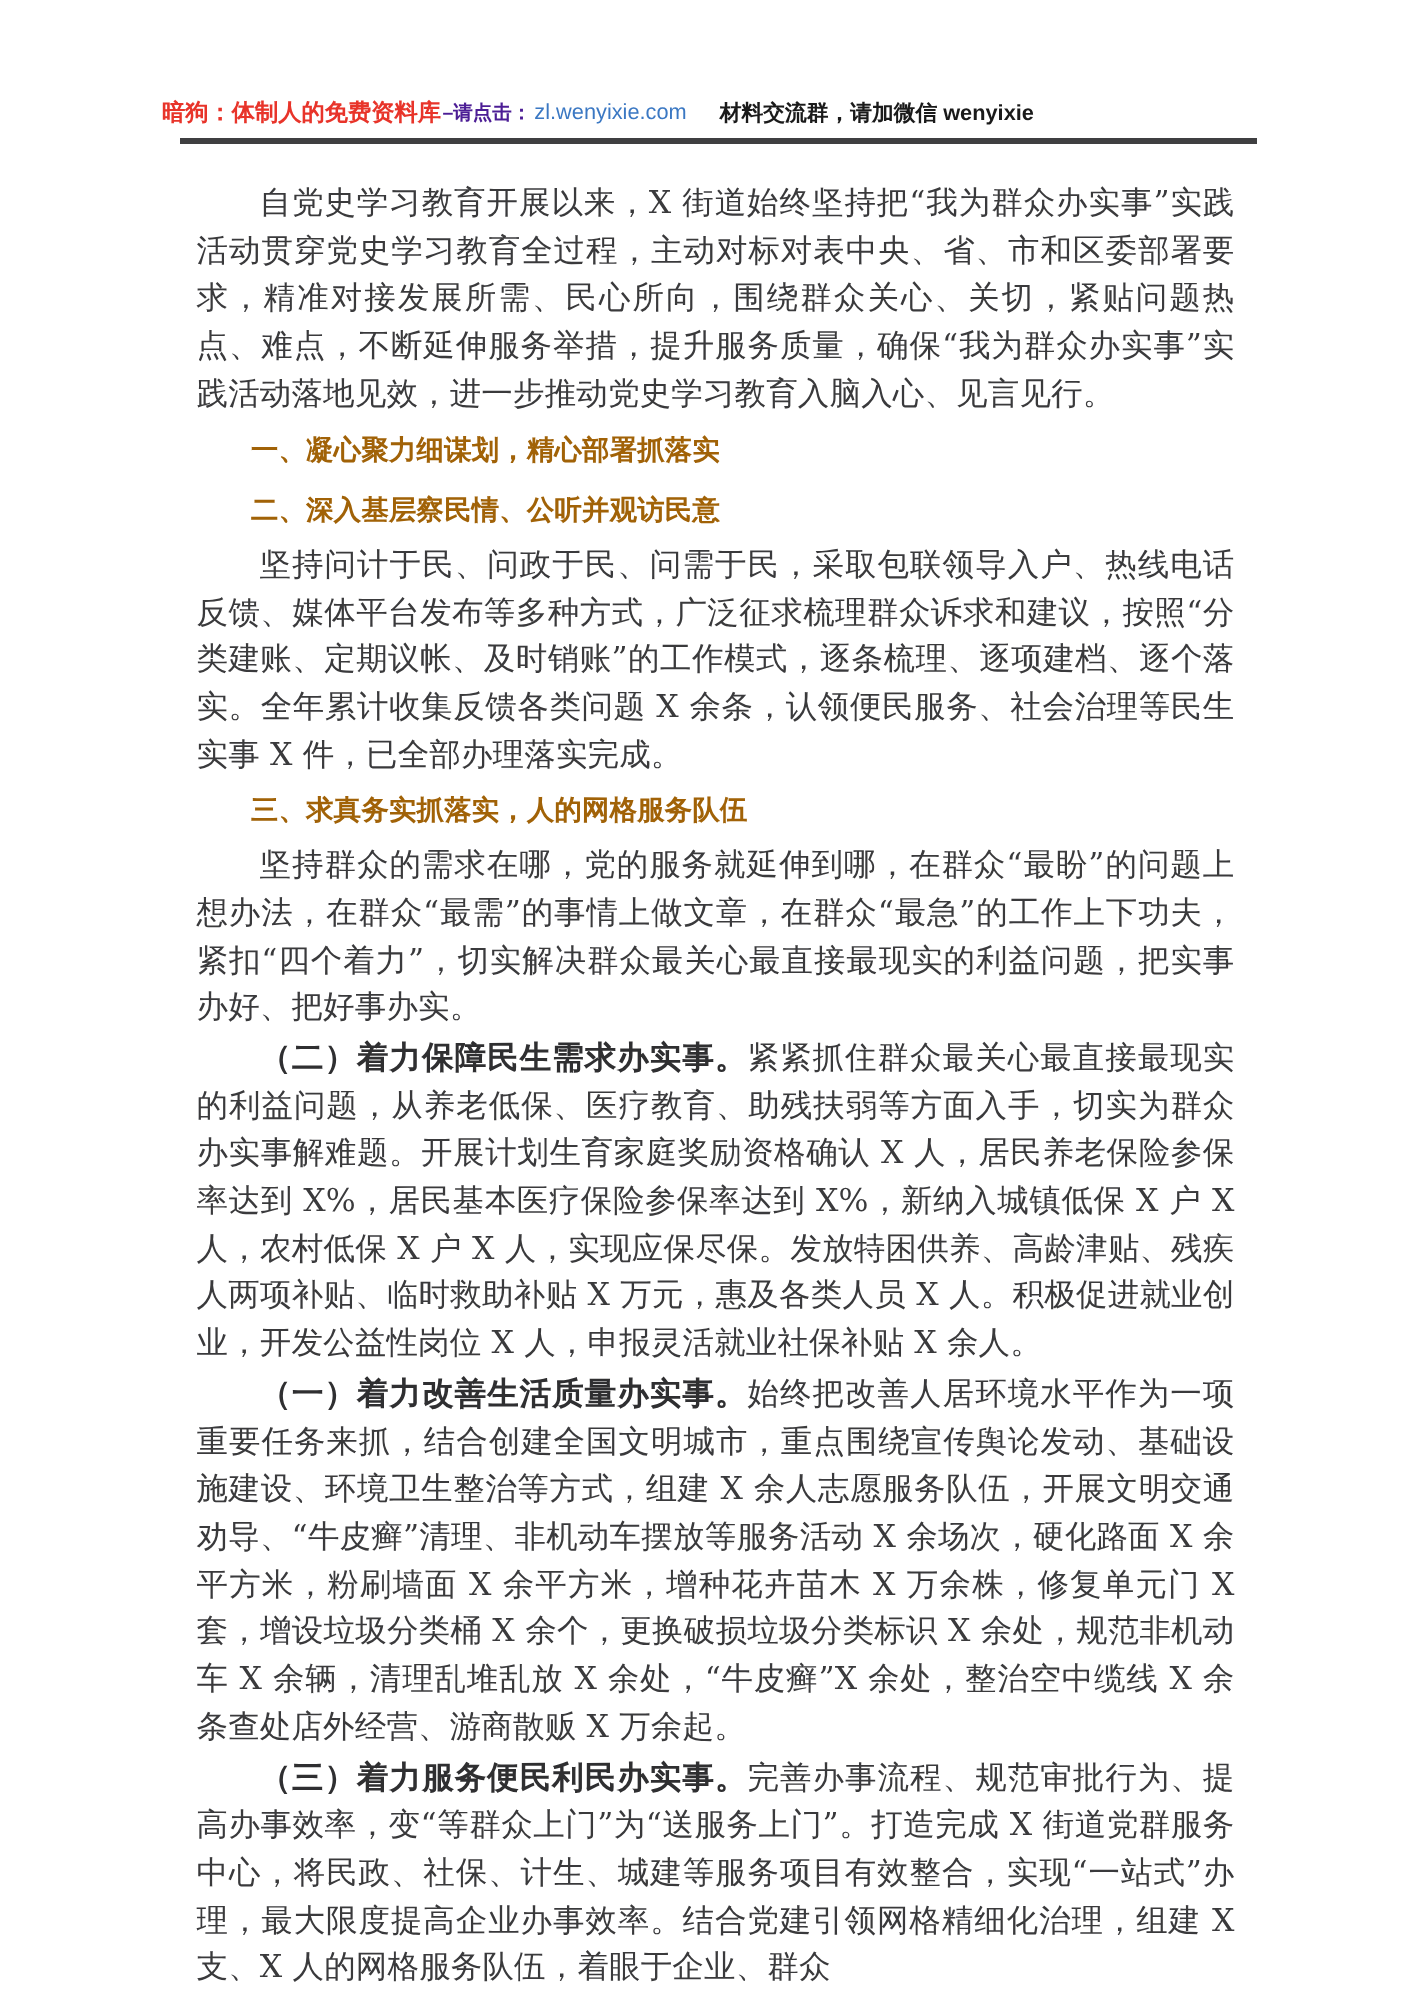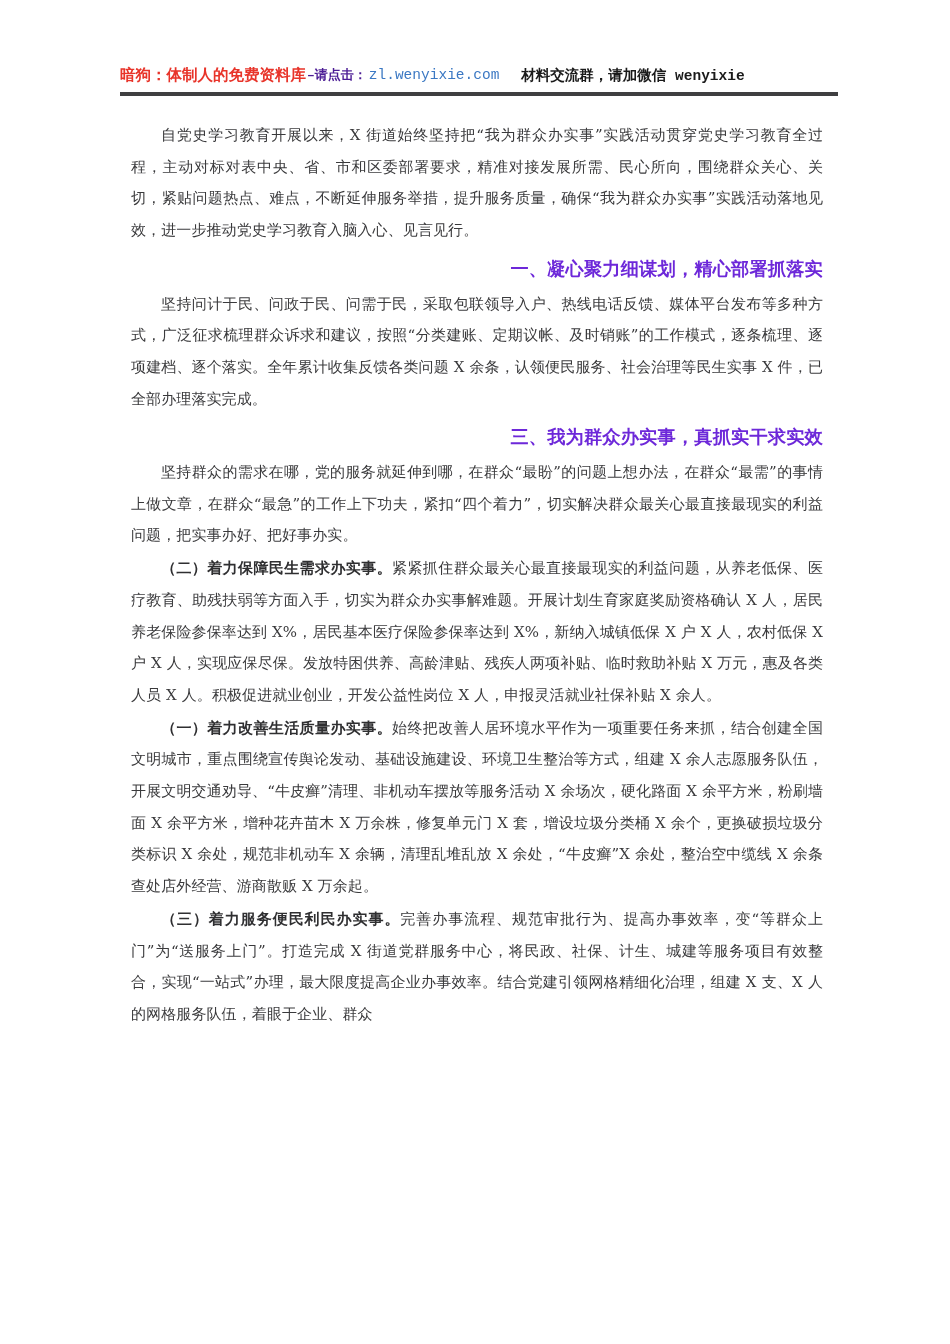--- a/index.html
+++ b/index.html
@@ -17,28 +17,28 @@
     position: relative;
     width: 950px;
     height: 1344px;
     background: #ffffff;
     box-sizing: border-box;
   }
 
   
   .promo-header {
     position: absolute;
-    left: 120px;
+    left: 108px;
     top: 58px;
     width: 718px;
     height: 34px;
     display: flex;
     align-items: center;
     white-space: nowrap;
-    font-family: Liberation Mono, monospace;
+    font-family: Liberation Sans, sans-serif;
   }
   .promo-red {
     color: #e8342a;
     font-weight: bold;
     font-size: 15.5px;
     letter-spacing: 0px;
   }
   .promo-dark {
     color: #4c1d95;
     font-weight: bold;
@@ -68,40 +68,39 @@
 
   
   .doc-body {
     position: absolute;
     left: 131px;
     top: 120px;
     width: 692px;
   }
   .para {
     margin: 0 0 1px 0;
-    font-size: 15px;
+    font-size: 21px;
     line-height: 31.7px;
     color: #3a3a3c;
     text-align: justify;
     text-justify: inter-ideograph;
     text-indent: 2em;
     font-family: "DejaVu Serif", "Liberation Serif", serif;
     letter-spacing: 0.1px;
   }
   .heading {
     margin: 0;
     padding: 5px 0 4px 0;
     font-size: 18.2px;
     line-height: 31.7px;
-    color: #6d28d9;
+    color: #a16207;
     font-weight: bold;
     text-indent: 2em;
     letter-spacing: 0.2px;
     font-family: "DejaVu Serif", "Liberation Serif", serif;
-    text-align: right;
   }
   .para .lead {
     font-weight: bold;
     color: #2f2f31;
   }
 </style>
 </head>
 <body>
 
 <div class="page">
@@ -113,23 +112,24 @@
     <span class="promo-tail">材料交流群，请加微信 wenyixie</span>
   </div>
   <div class="header-rule"></div>
 
   <div class="doc-body">
 
     <p class="para">自党史学习教育开展以来，X 街道始终坚持把“我为群众办实事”实践活动贯穿党史学习教育全过程，主动对标对表中央、省、市和区委部署要求，精准对接发展所需、民心所向，围绕群众关心、关切，紧贴问题热点、难点，不断延伸服务举措，提升服务质量，确保“我为群众办实事”实践活动落地见效，进一步推动党史学习教育入脑入心、见言见行。</p>
 
     <h2 class="heading">一、凝心聚力细谋划，精心部署抓落实</h2>
 
+    <h2 class="heading">二、深入基层察民情、公听并观访民意</h2>
     <p class="para">坚持问计于民、问政于民、问需于民，采取包联领导入户、热线电话反馈、媒体平台发布等多种方式，广泛征求梳理群众诉求和建议，按照“分类建账、定期议帐、及时销账”的工作模式，逐条梳理、逐项建档、逐个落实。全年累计收集反馈各类问题 X 余条，认领便民服务、社会治理等民生实事 X 件，已全部办理落实完成。</p>
 
-    <h2 class="heading">三、我为群众办实事，真抓实干求实效</h2>
+    <h2 class="heading">三、求真务实抓落实，人的网格服务队伍</h2>
     <p class="para">坚持群众的需求在哪，党的服务就延伸到哪，在群众“最盼”的问题上想办法，在群众“最需”的事情上做文章，在群众“最急”的工作上下功夫，紧扣“四个着力”，切实解决群众最关心最直接最现实的利益问题，把实事办好、把好事办实。</p>
 
     <p class="para">
       <span class="lead">（二）着力保障民生需求办实事。</span><span>紧紧抓住群众最关心最直接最现实的利益问题，从养老低保、医疗教育、助残扶弱等方面入手，切实为群众办实事解难题。开展计划生育家庭奖励资格确认 X 人，居民养老保险参保率达到 X%，居民基本医疗保险参保率达到 X%，新纳入城镇低保 X 户 X 人，农村低保 X 户 X 人，实现应保尽保。发放特困供养、高龄津贴、残疾人两项补贴、临时救助补贴 X 万元，惠及各类人员 X 人。积极促进就业创业，开发公益性岗位 X 人，申报灵活就业社保补贴 X 余人。</span>
     </p>
 
     <p class="para">
       <span class="lead">（一）着力改善生活质量办实事。</span><span>始终把改善人居环境水平作为一项重要任务来抓，结合创建全国文明城市，重点围绕宣传舆论发动、基础设施建设、环境卫生整治等方式，组建 X 余人志愿服务队伍，开展文明交通劝导、“牛皮癣”清理、非机动车摆放等服务活动 X 余场次，硬化路面 X 余平方米，粉刷墙面 X 余平方米，增种花卉苗木 X 万余株，修复单元门 X 套，增设垃圾分类桶 X 余个，更换破损垃圾分类标识 X 余处，规范非机动车 X 余辆，清理乱堆乱放 X 余处，“牛皮癣”X 余处，整治空中缆线 X 余条查处店外经营、游商散贩 X 万余起。</span>
     </p>
 

